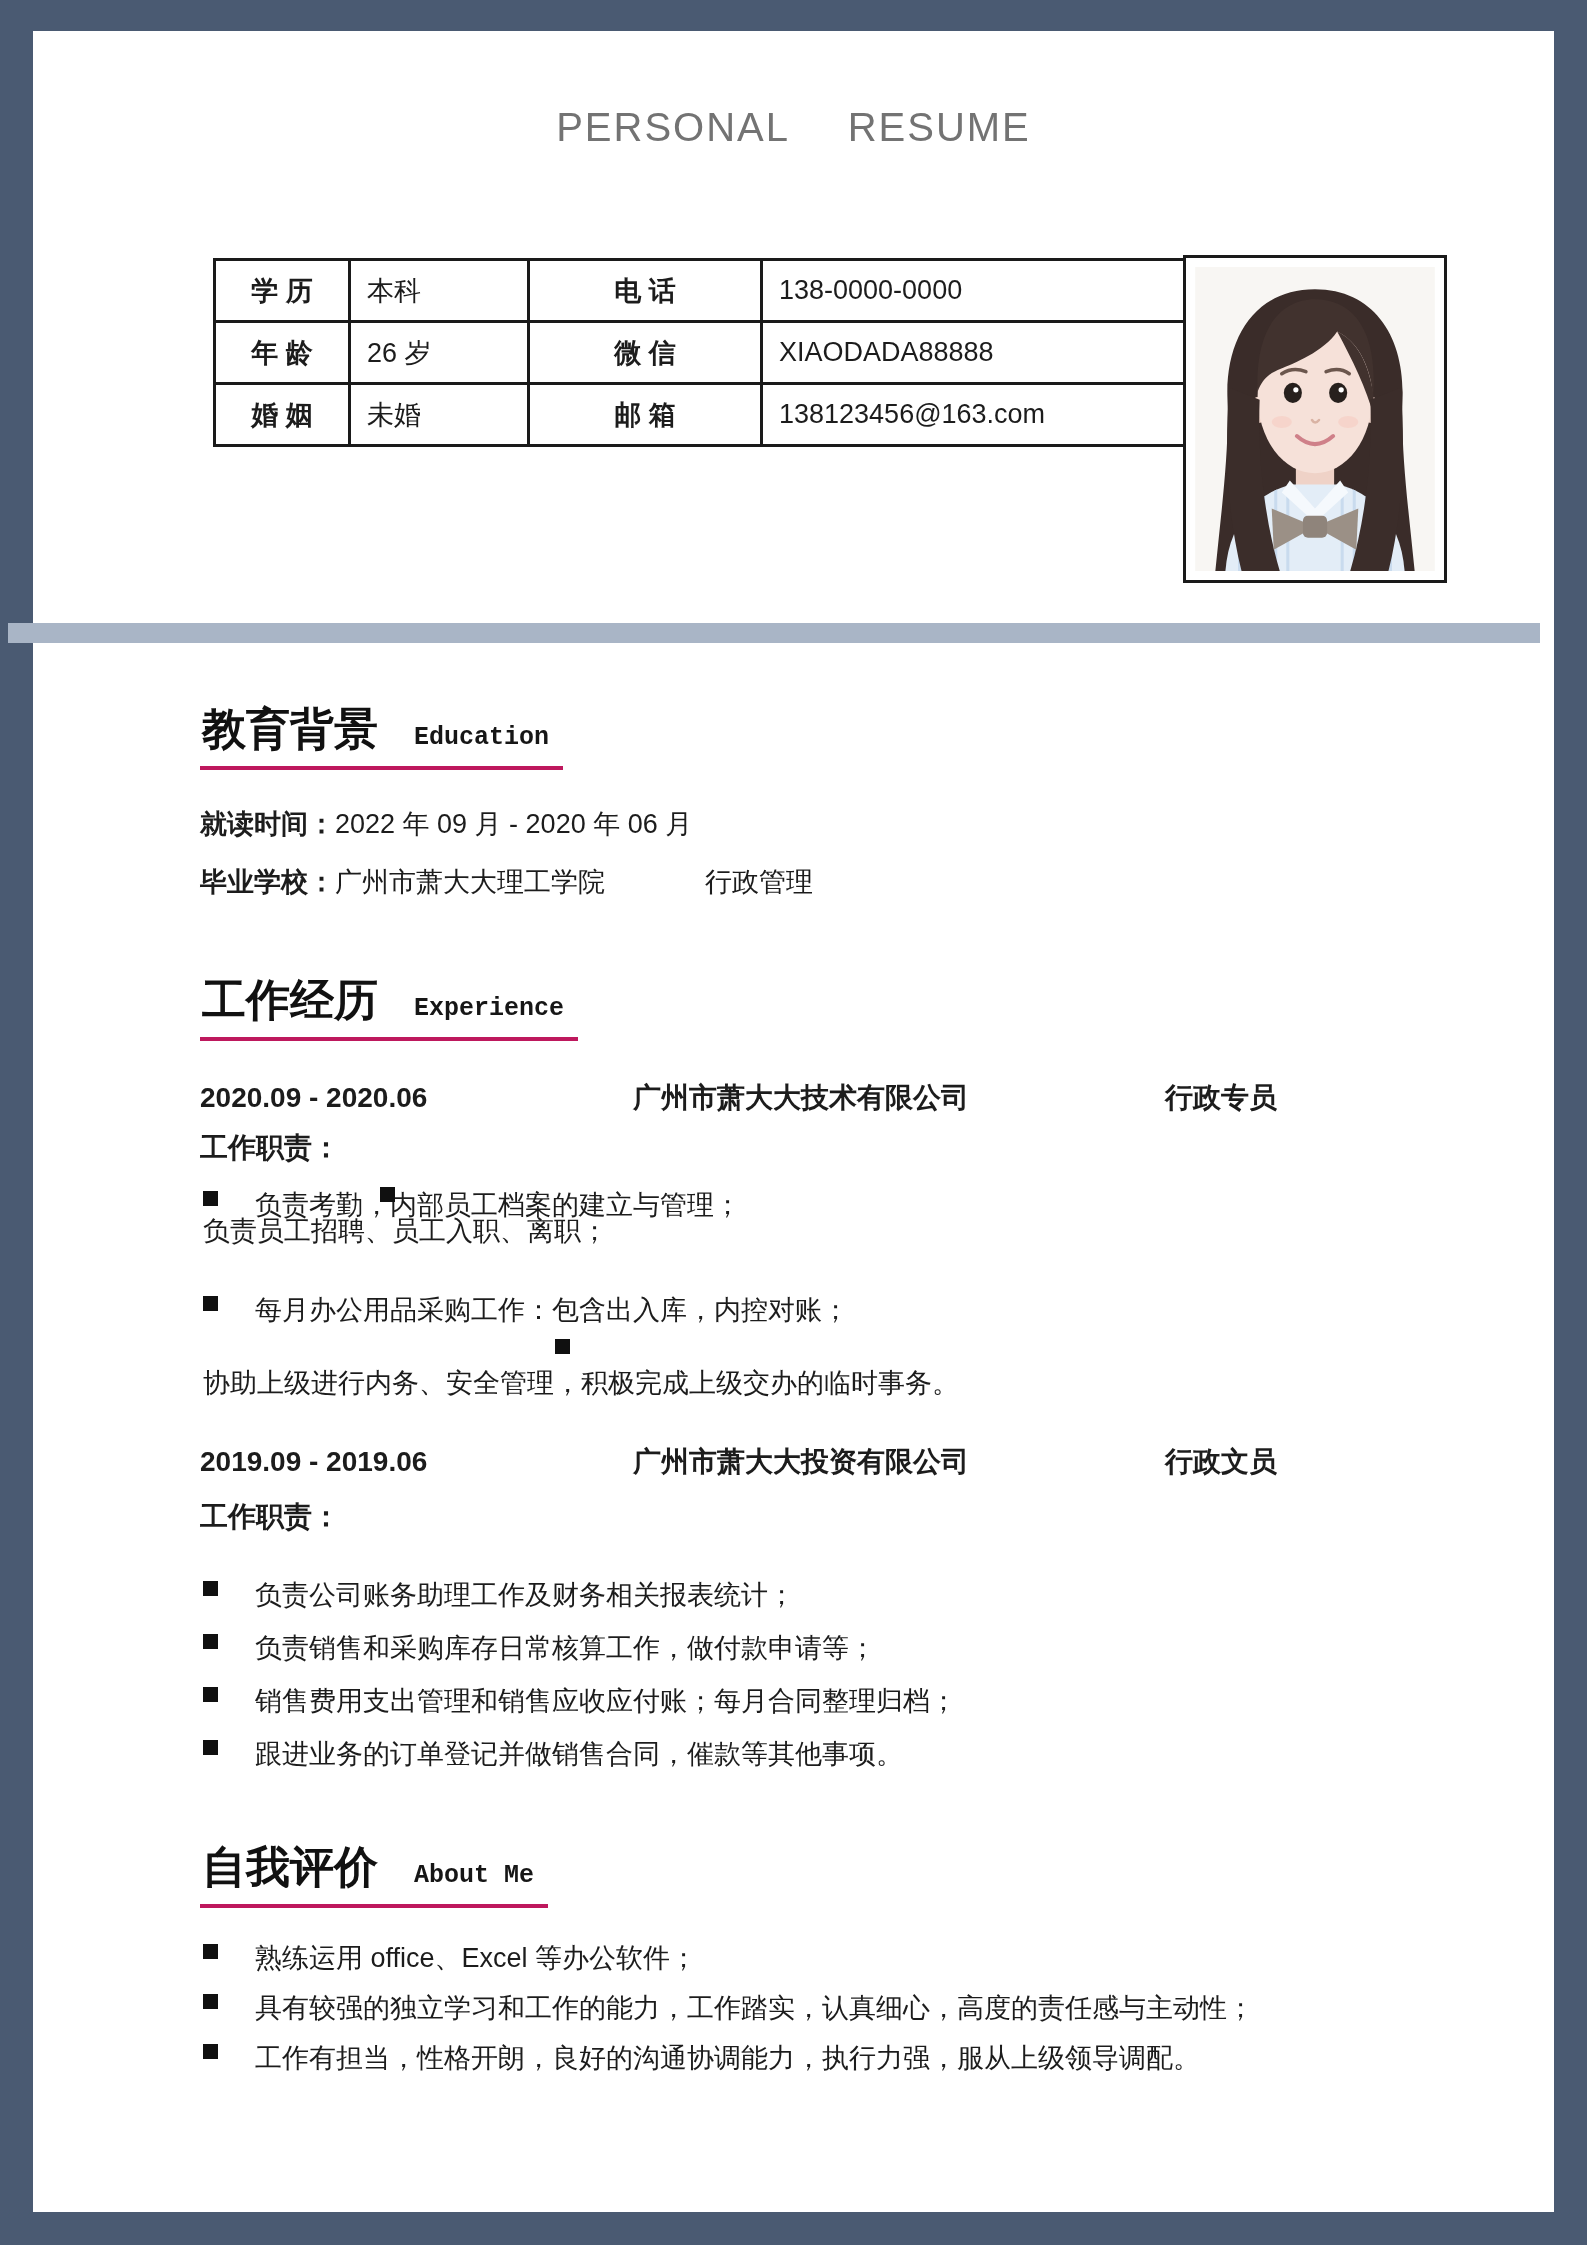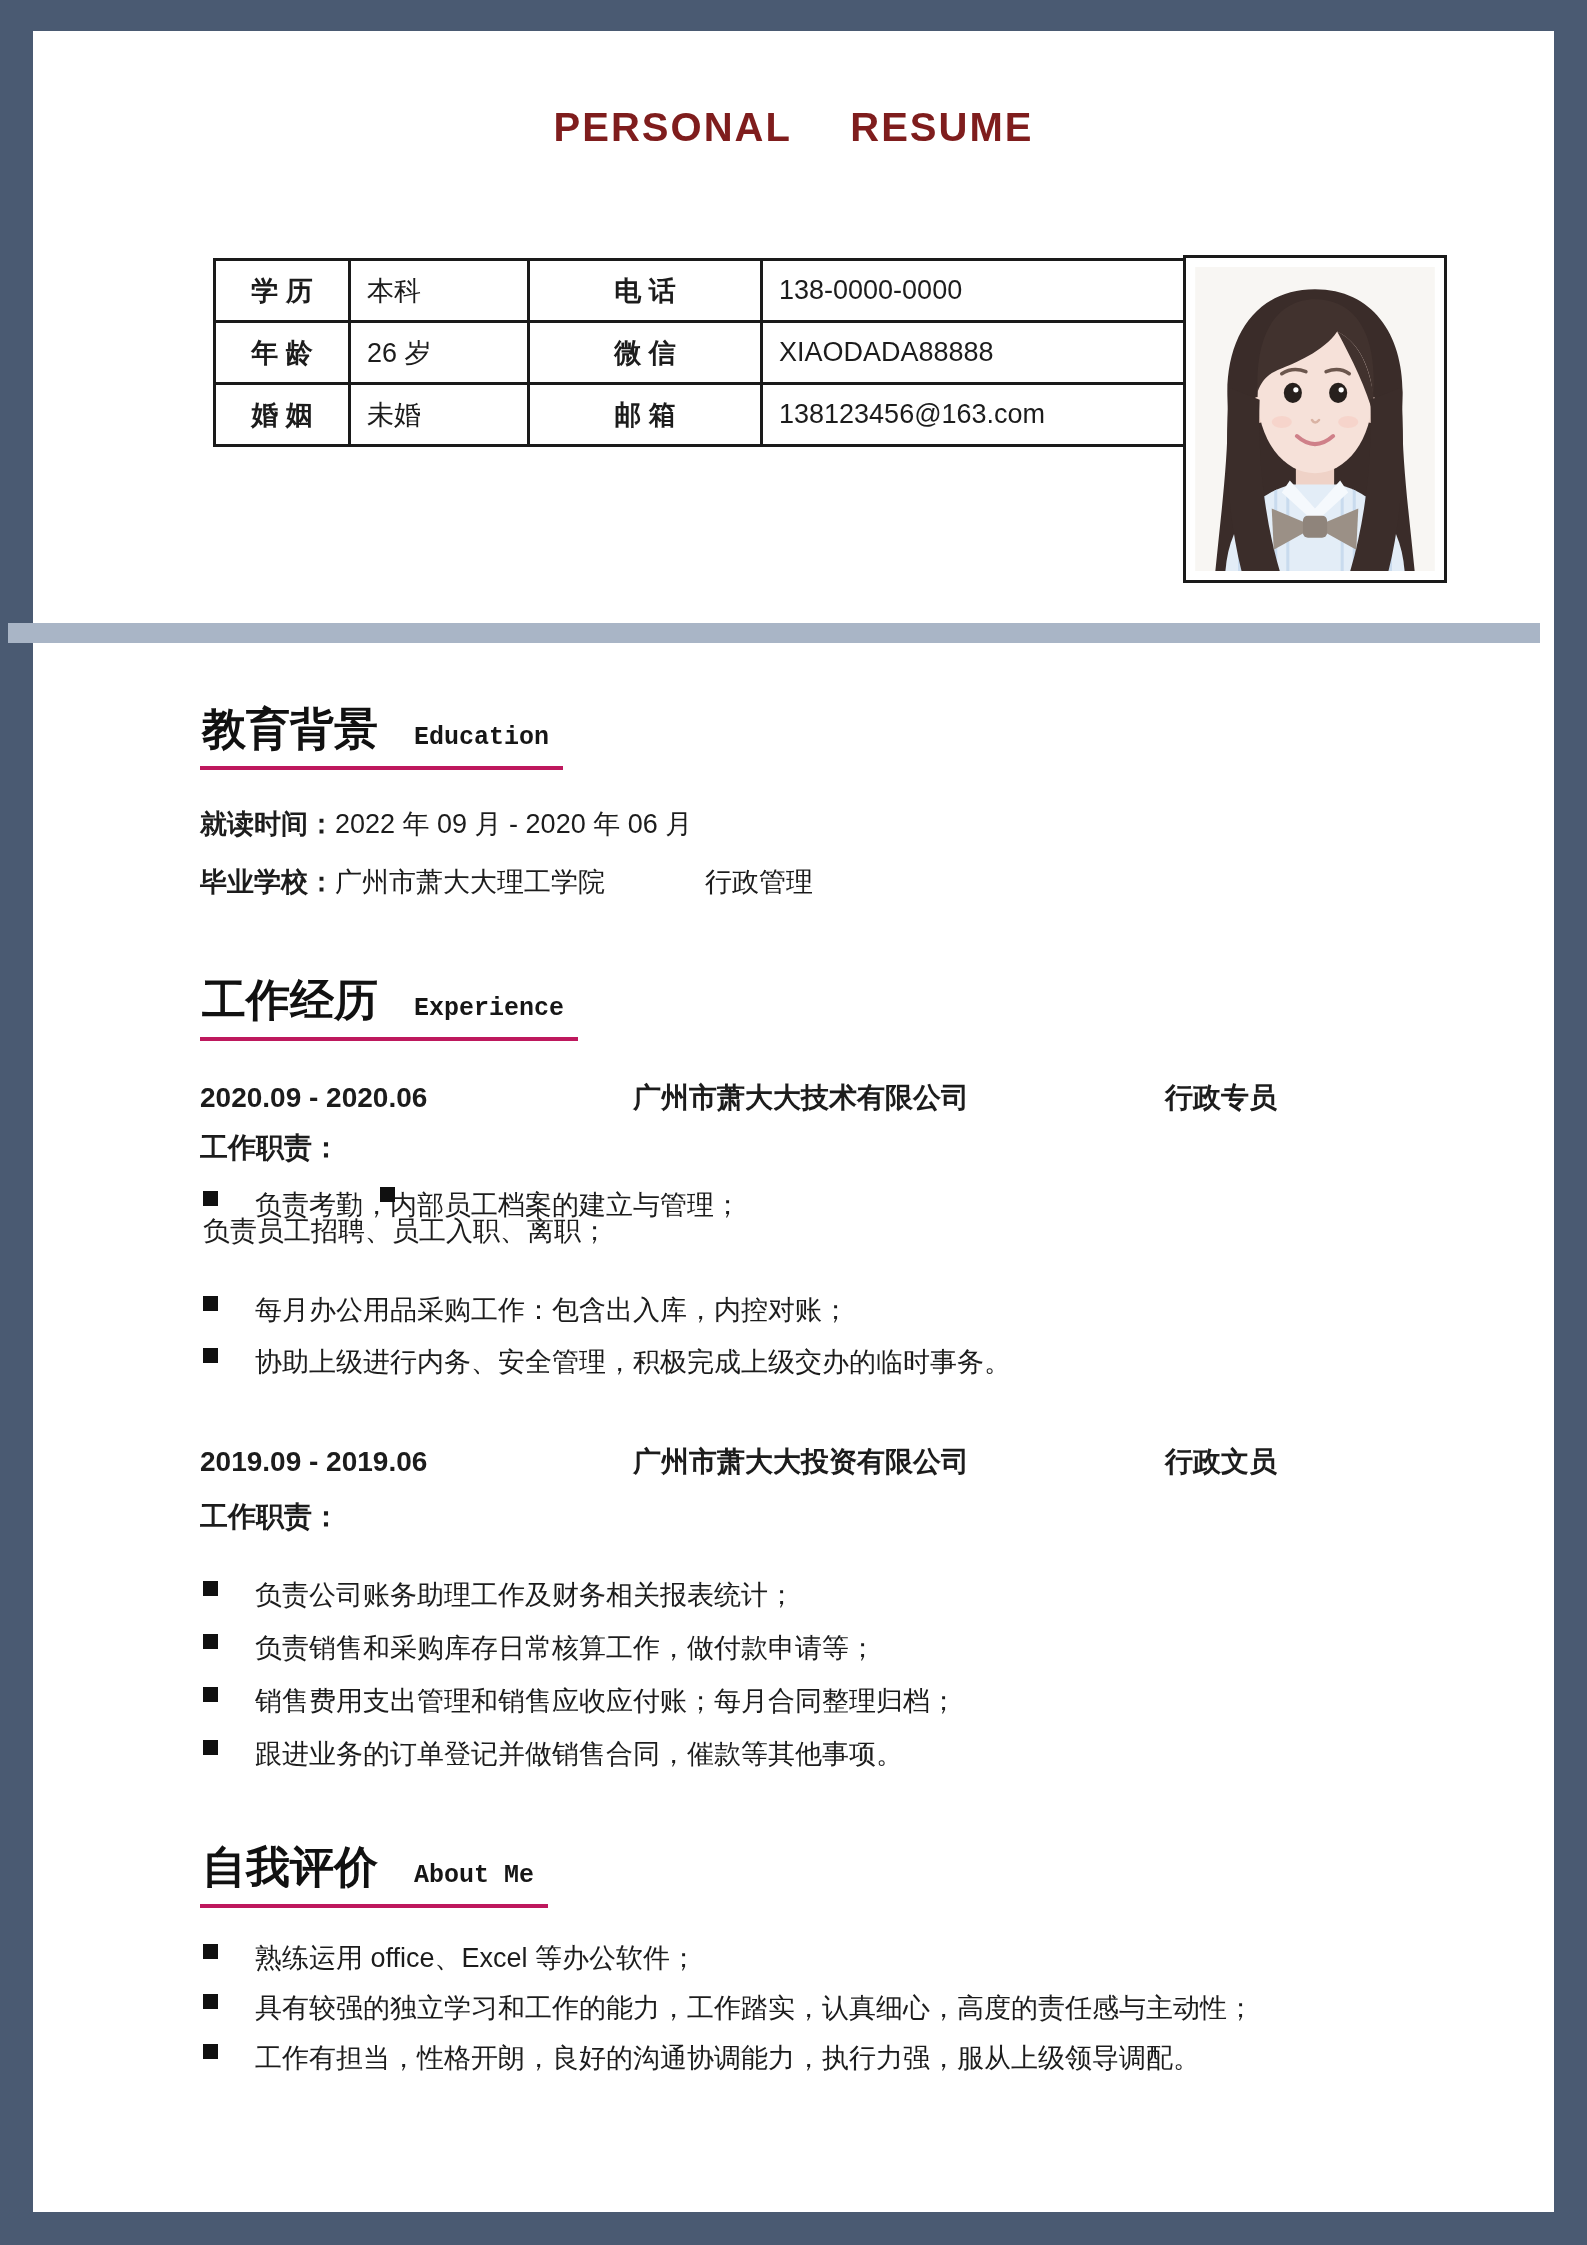--- a/index.html
+++ b/index.html
@@ -14,21 +14,21 @@
   .page {
     position:absolute; left:33px; top:31px; width:1521px; height:2181px;
     background:#ffffff;
   }
   .divider {
     position:absolute; left:8px; top:623px; width:1532px; height:20px;
     background: var(--divider, #a9b5c6); z-index:6;
   }
   .title {
     position:absolute; left:0; top:74px; width:100%;
-    text-align:center; font-size:40px; font-weight:bold; color:#7f1d1d;
+    text-align:center; font-size:40px; font-weight:normal; color:#737373;
     letter-spacing:2px; word-spacing:46px;
   }
   
   .info-table {
     position:absolute; left:180px; top:227px; width:970px;
     border-collapse:collapse; table-layout:fixed;
   }
   .info-table td {
     border:3px solid var(--table_border, #1a1a1a);
     height:62px; font-size:27px; vertical-align:middle;
@@ -171,21 +171,21 @@
     <span class="bt">负责考勤，内部员工档案的建立与管理；</span>
   </div>
   <div class="bullet" style="top:1156px;flex-direction:column;">
     <span class="sq"></span>
     <span class="bt">负责员工招聘、员工入职、离职；</span>
   </div>
   <div class="bullet" style="top:1256px;">
     <span class="sq"></span>
     <span class="bt">每月办公用品采购工作：包含出入库，内控对账；</span>
   </div>
-  <div class="bullet" style="top:1308px;">
+  <div class="bullet" style="top:1308px;flex-direction:column;">
     <span class="sq"></span>
     <span class="bt">协助上级进行内务、安全管理，积极完成上级交办的临时事务。</span>
   </div>
 
   <div class="job-head" style="top:1414px;">
     <span style="left:167px;">2019.09 - 2019.06</span>
     <span style="left:600px;">广州市萧大大投资有限公司</span>
     <span style="left:1132px;">行政文员</span>
   </div>
   <div class="duty" style="left:167px; top:1470px;">工作职责：</div>

